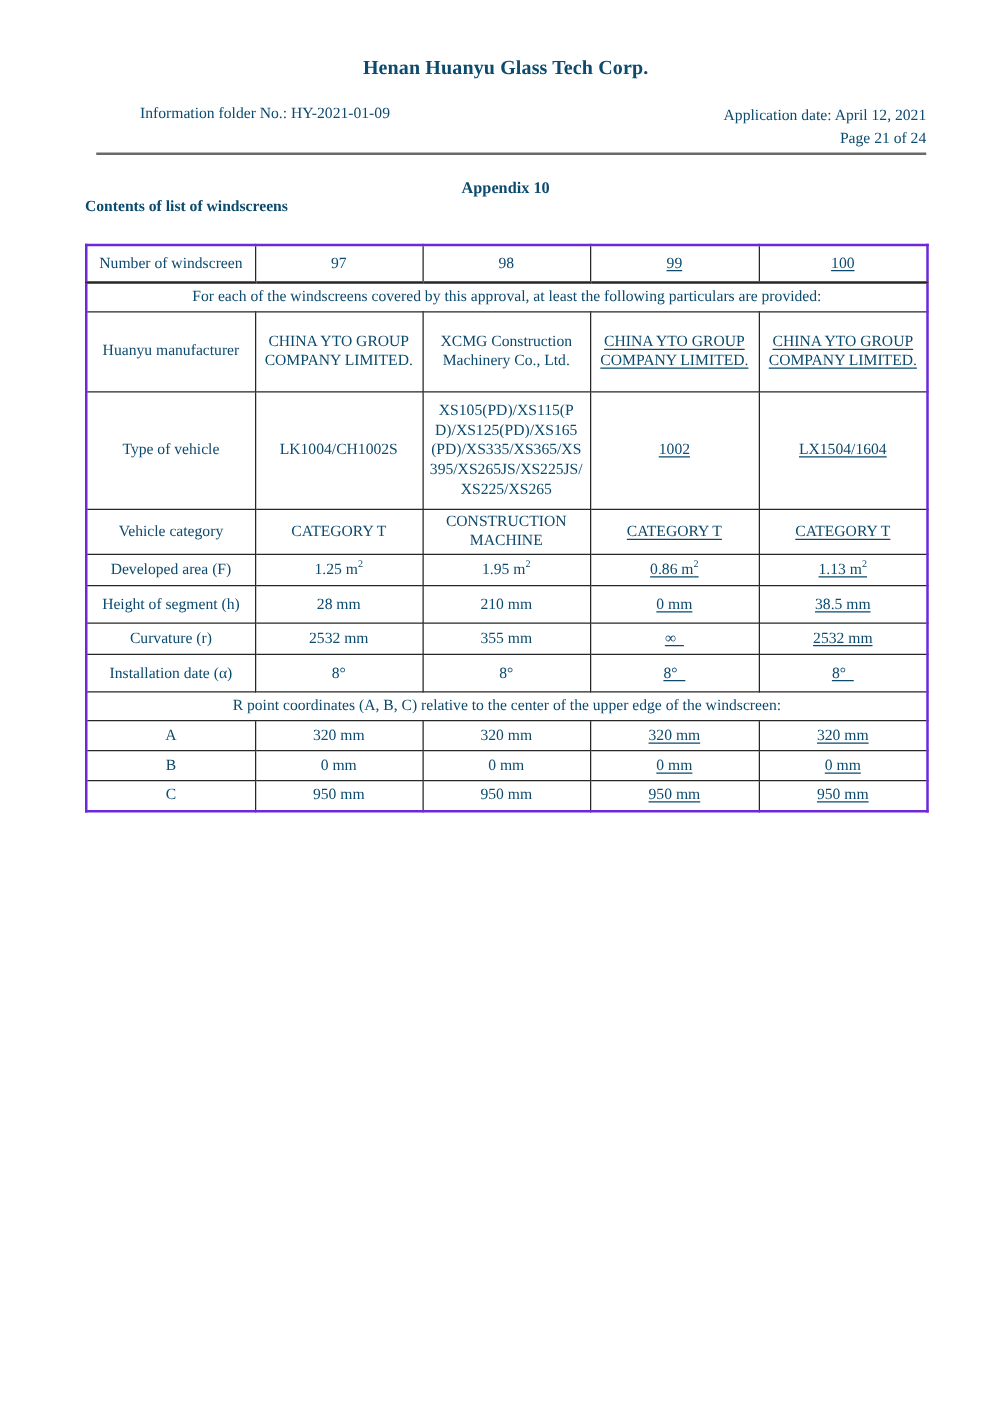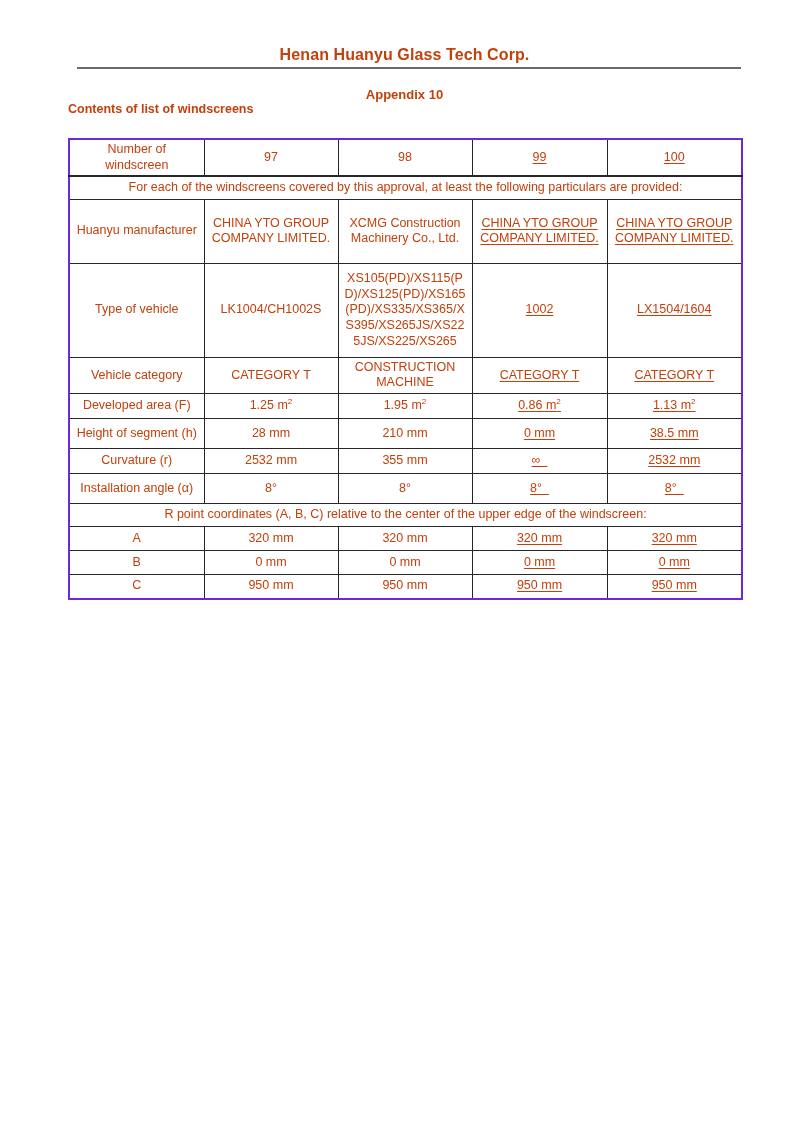--- a/index.html
+++ b/index.html
@@ -2,22 +2,22 @@
 <html><head>
 <meta charset="utf-8">
 <style>
   html,body{margin:0;padding:0;background:#fff;}
   .page{
     position:relative;
     width:793px;height:1122px;
     background:#ffffff;
     box-sizing:border-box;
     padding:46px 52px 0 68px;
-    font-family:Liberation Sans, sans-serif;
-    color:#c2410c;
+    font-family:Liberation Serif, serif;
+    color:#0c4a6e;
     overflow:hidden;
   }
   .title{
     width:673px;
     text-align:center;
     font-size:16px;
     font-weight:bold;
     margin:0;
     letter-spacing:0.1px;
   }
@@ -74,20 +74,27 @@
   .u{text-decoration:underline;text-underline-offset:2px;}
   sup{font-size:0.65em;line-height:0;}
 </style>
 </head>
 <body>
 
 <div class="page">
 
   <h1 class="title">Henan Huanyu Glass Tech Corp.</h1>
 
+  <div class="meta">
+    <span class="meta-left">Information folder No.: HY-2021-01-09</span>
+    <div class="meta-right">
+      <div>Application date: April 12, 2021</div>
+      <div>Page 21 of 24</div>
+    </div>
+  </div>
 
   <div class="rule"></div>
 
   <div class="appendix">Appendix 10</div>
   <div class="subtitle">Contents of list of windscreens</div>
 
   <table class="spec">
     <colgroup>
       <col style="width:135px">
       <col style="width:134px">
@@ -142,21 +149,21 @@
           <td><span class="u">38.5 mm</span></td>
         </tr>
         <tr style="height: 25px;">
           <td>Curvature (r)</td>
           <td><span>2532 mm</span></td>
           <td><span>355 mm</span></td>
           <td><span class="u">∞&nbsp;&nbsp;</span></td>
           <td><span class="u">2532 mm</span></td>
         </tr>
         <tr style="height: 30px;">
-          <td>Installation angle (α)</td>
+          <td>Installation date (α)</td>
           <td><span>8°</span></td>
           <td><span>8°</span></td>
           <td><span class="u">8°&nbsp;&nbsp;</span></td>
           <td><span class="u">8°&nbsp;&nbsp;</span></td>
         </tr>
         <tr style="height: 23px;">
           <td colspan="5" class="note-cell">R point coordinates (A, B, C) relative to the center of the upper edge of the windscreen:</td>
         </tr>
         <tr style="height: 24px;">
           <td>A</td>

